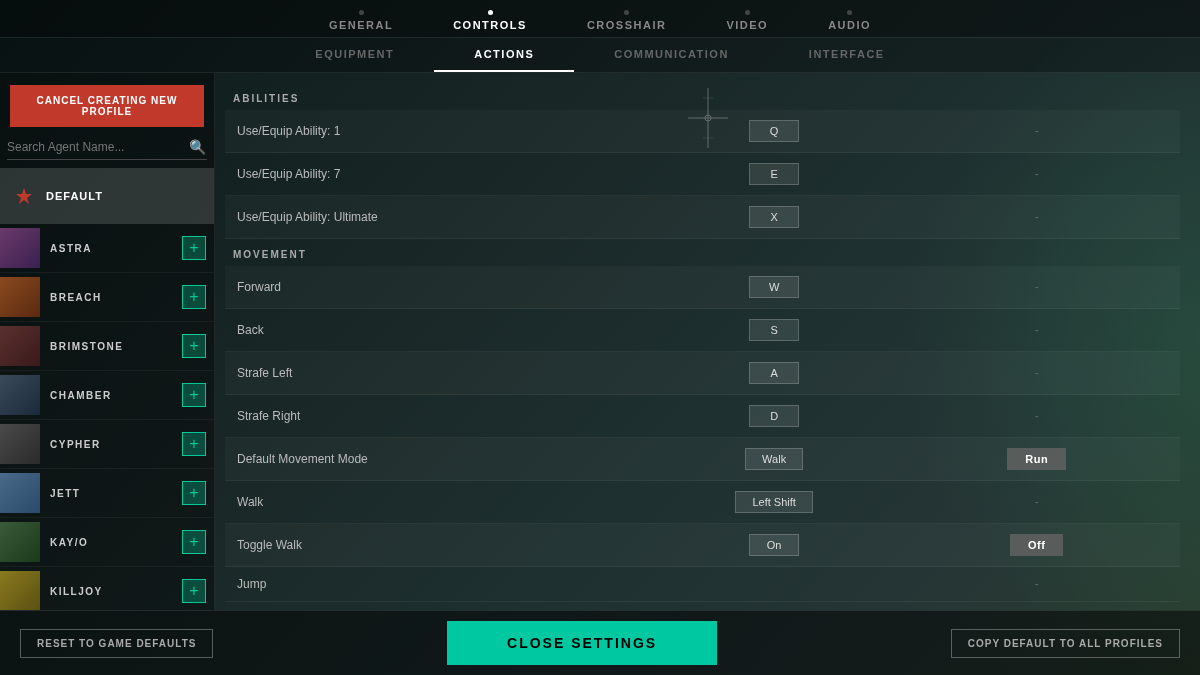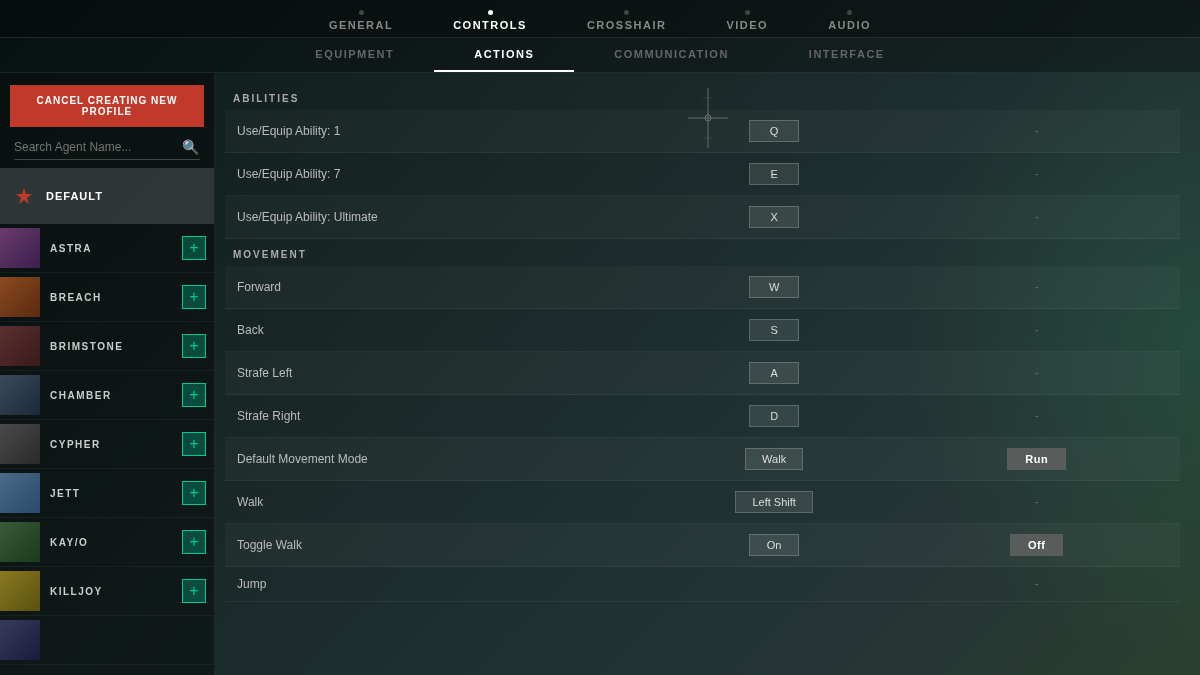--- a/index.html
+++ b/index.html
@@ -133,21 +133,21 @@
       font-weight: 700;
       letter-spacing: 1px;
       text-transform: uppercase;
       cursor: pointer;
       text-align: center;
     }
 
     .search-box {
       display: flex;
       align-items: center;
-      margin: 0 14px 8px;
+      margin: 0 7px 8px;
       border-bottom: 1px solid #444;
       padding-bottom: 4px;
     }
 
     .search-input {
       background: transparent;
       border: none;
       color: #aaa;
       font-size: 12px;
       outline: none;
@@ -593,13 +593,18 @@
       <td class="key-cell"></td>
       <td class="alt-cell">-</td>
     </tr>
             </tbody>
         </table>
 
       </div>
     </div>
   </div>
 
+  <div class="bottom-bar">
+    <button class="reset-btn">RESET TO GAME DEFAULTS</button>
+    <button class="close-btn">CLOSE SETTINGS</button>
+    <button class="copy-btn">COPY DEFAULT TO ALL PROFILES</button>
+  </div>
 </div>
 
 </body></html>

